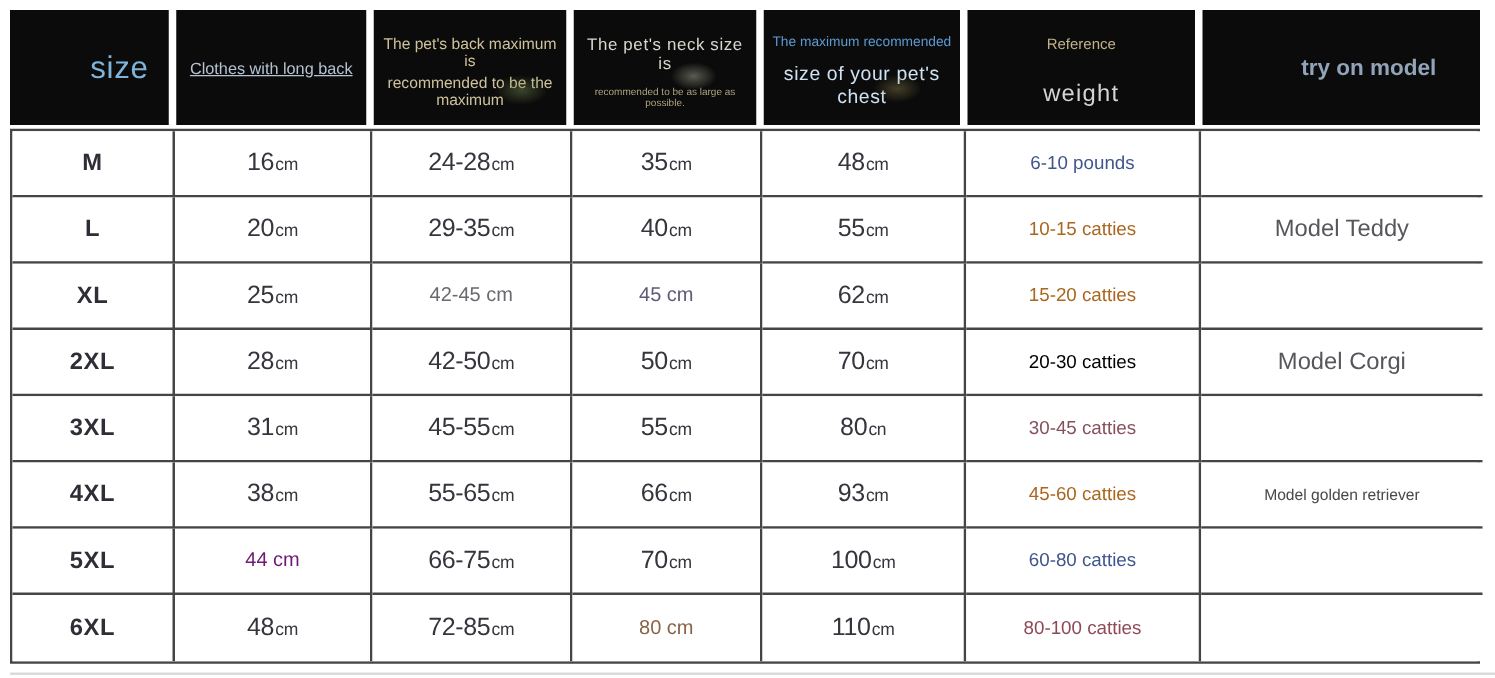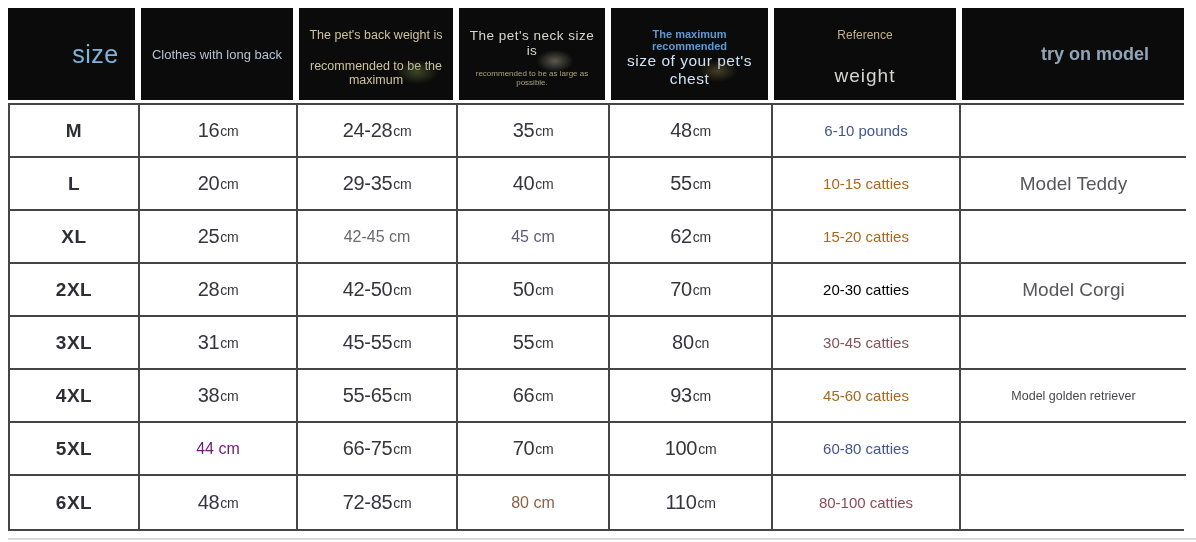--- a/index.html
+++ b/index.html
@@ -6,26 +6,26 @@
     font-family:"Liberation Sans","DejaVu Sans",sans-serif;}
   .wrap{position:absolute;left:8px;top:8px;width:1176px;}
 
   
   .header{display:grid;grid-template-columns:130px 158px 160px 152px 163px 188px 225px;height:92px;}
   .hcell{background:#0b0b0b;margin:0 3px;position:relative;display:flex;flex-direction:column;
     align-items:center;justify-content:center;text-align:center;overflow:hidden;}
   .hcell:first-child{margin-left:0;padding-left:48px;}
   .hcell:last-child{margin-right:0;padding-left:44px;}
   .h-size{font-size:25px;color:#7fb3da;letter-spacing:.5px;}
-  .h-longback{font-size:13px;color:#b5c2d1;}
+  .h-longback{font-size:13px;color:#b5c2d1;text-decoration:underline;}
   .h-two{justify-content:space-between;padding:20px 4px 13px 4px;box-sizing:border-box;}
   .h-backlen span{font-size:12.5px;color:#cec29b;}
   .h-neck .l1{font-size:13.5px;color:#d8d7cf;letter-spacing:.5px;}
   .h-neck .l2{font-size:8px;color:#ada37f;}
-  .h-chest .l1{font-size:11px;color:#5b9ad2;font-weight:bold;}
+  .h-chest .l1{font-size:11px;color:#5b9ad2;}
   .h-chest .l2{font-size:15.5px;color:#cfe1f3;letter-spacing:.5px;}
   .h-weight .l1{font-size:12px;color:#c3b28c;}
   .h-weight .l2{font-size:19px;color:#d5d5d3;letter-spacing:1px;}
   .h-model{font-size:18px;color:#91a4ba;font-weight:bold;}
   
   .h-backlen::after{content:"";position:absolute;left:62%;top:55%;width:46px;height:26px;
     background:radial-gradient(ellipse at center,rgba(120,140,80,.45),rgba(0,0,0,0) 65%);}
   .h-neck::after{content:"";position:absolute;left:52%;top:45%;width:40px;height:24px;
     background:radial-gradient(ellipse at center,rgba(170,170,150,.5),rgba(0,0,0,0) 65%);}
   .h-chest::after{content:"";position:absolute;left:55%;top:55%;width:42px;height:24px;
@@ -55,21 +55,21 @@
 <div class="wrap">
 
   <div class="header">
     <div class="hcell">
       <span class="h-size">size</span>
     </div>
     <div class="hcell">
       <span class="h-longback">Clothes with long back</span>
     </div>
     <div class="hcell h-two h-backlen">
-      <span>The pet's back weight is</span>
+      <span>The pet's back maximum is</span>
       <span>recommended to be the maximum</span>
     </div>
     <div class="hcell h-two h-neck">
       <span class="l1">The pet's neck size is</span>
       <span class="l2">recommended to be as large as possible.</span>
     </div>
     <div class="hcell h-two h-chest">
       <span class="l1">The maximum recommended</span>
       <span class="l2">size of your pet's chest</span>
     </div>

